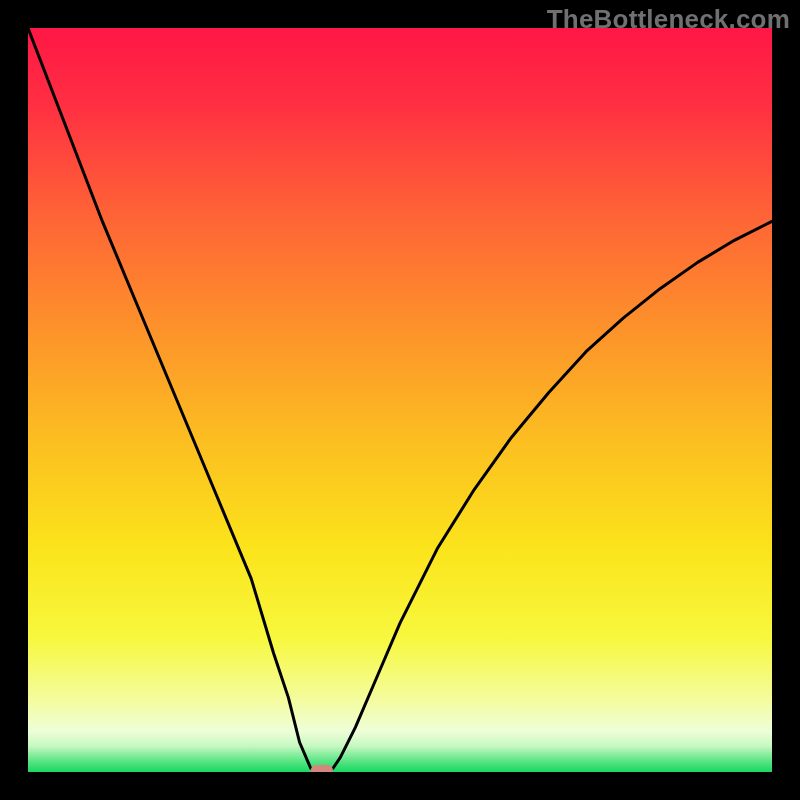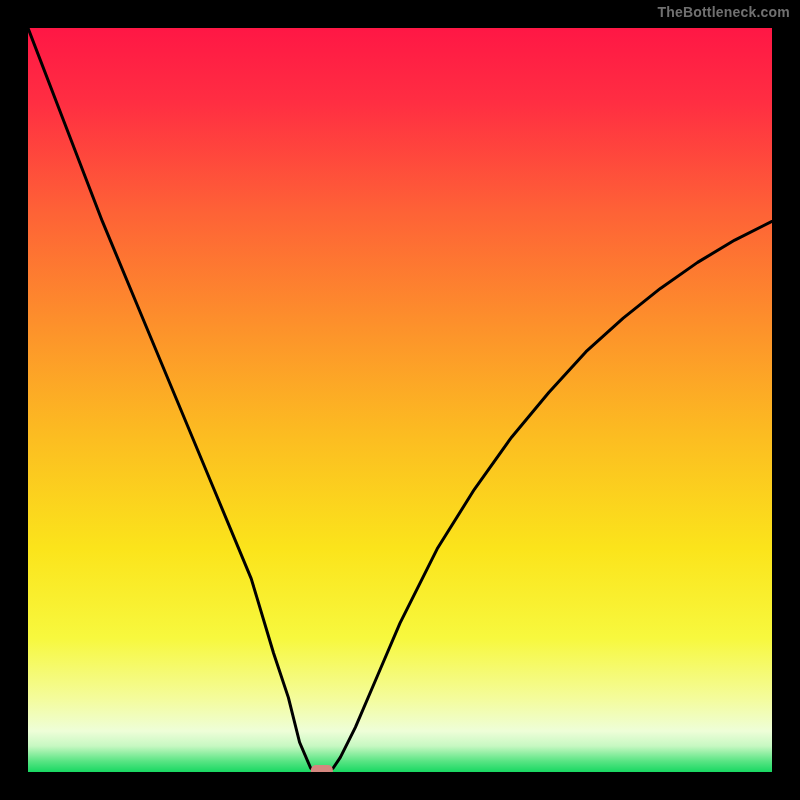--- a/index.html
+++ b/index.html
@@ -21,21 +21,21 @@
     position: absolute;
     left: 28px;
     top: 28px;
     width: 744px;
     height: 744px;
   }
   .watermark {
     position: absolute;
     top: 4px;
     right: 10px;
-    font-size: 14px;
+    font-size: 26px;
     font-weight: 600;
     color: #707070;
     letter-spacing: 0.2px;
     user-select: none;
   }
   svg { display: block; }
 </style>
 </head>
 <body>
 

